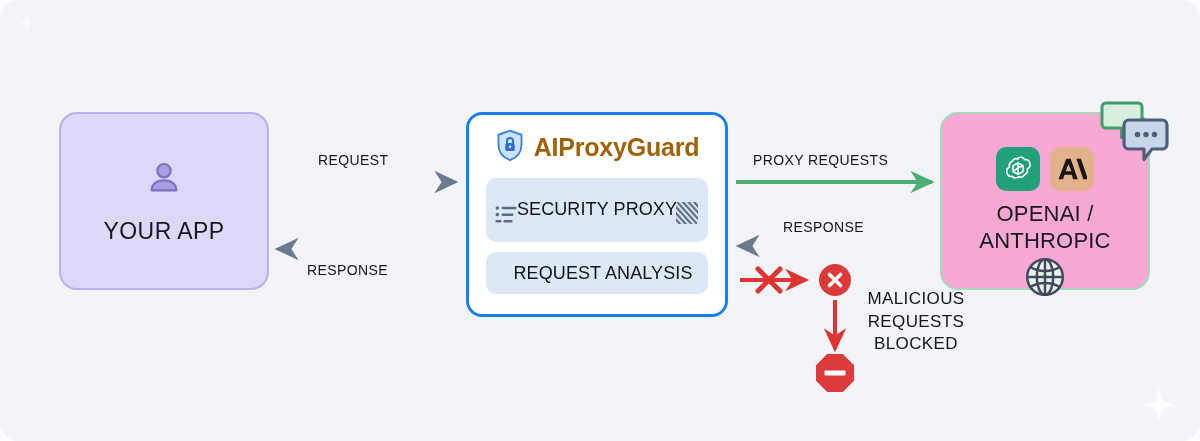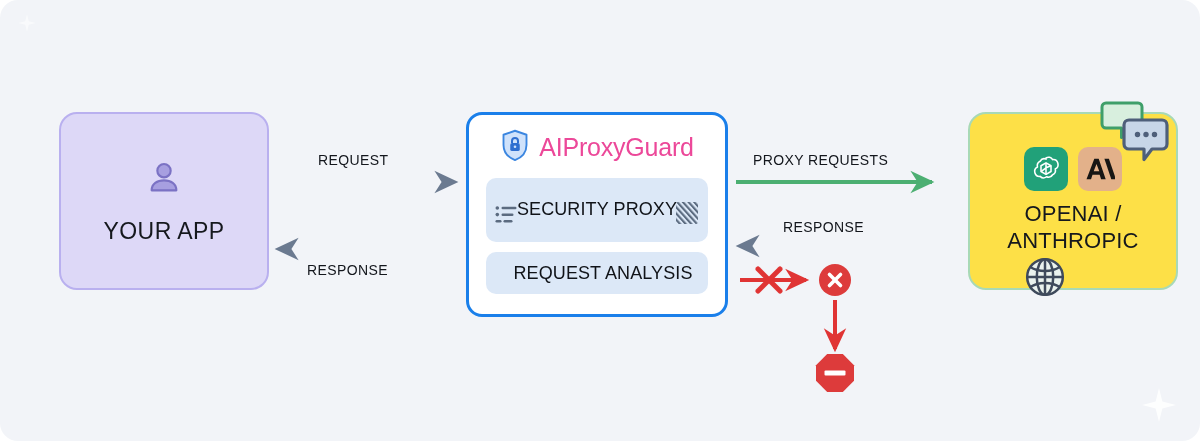--- a/index.html
+++ b/index.html
@@ -66,22 +66,22 @@
     padding-top: 14px;
   }
   .proxy-title-row {
     display: flex;
     align-items: center;
     gap: 9px;
     margin-bottom: 12px;
   }
   .proxy-title {
     font-size: 25px;
-    font-weight: normal;
-    color: #ec4899;
+    font-weight: bold;
+    color: #a16207;
     letter-spacing: -.2px;
   }
   .feature-box {
     box-sizing: border-box;
     width: 222px;
     background: #dce8f7;
     border-radius: 10px;
     display: flex;
     align-items: center;
     justify-content: center;
@@ -101,23 +101,23 @@
     font-size: 18px;
     letter-spacing: .1px;
     margin-bottom: 0;
     padding-left: 12px;
   }
   .feat-icon-left { position: absolute; left: 9px; top: 27px; }
   .feat-icon-right { position: absolute; right: 8px; top: 22px; }
 
   
   #llm-panel {
-    left: 968px; top: 112px;
+    left: 940px; top: 112px;
     width: 210px; height: 178px;
-    background: #fde047;
+    background: #f9a8d4;
     border: 2px solid #a8d9b6;
     border-radius: 18px;
   }
   .logo-row {
     display: flex;
     gap: 10px;
     margin-bottom: 10px;
   }
   .logo-tile {
     width: 44px; height: 44px;
@@ -331,14 +331,15 @@
     <svg width="44" height="44" viewBox="0 0 44 44">
       <path d="M14.2 3h15.6L41 14.2v15.6L29.8 41H14.2L3 29.8V14.2z" fill="#dd3b3b"></path>
       <rect x="11.5" y="19.4" width="21" height="5.2" rx="1.1" fill="#ffffff"></rect>
     </svg>
   </div>
 
   <div class="arrow-label" id="label-request">REQUEST</div>
   <div class="arrow-label" id="label-response">RESPONSE</div>
   <div class="arrow-label" id="label-safe">PROXY REQUESTS</div>
   <div class="arrow-label" id="label-resp2">RESPONSE</div>
+  <div class="arrow-label" id="label-blocked">MALICIOUS REQUESTS BLOCKED</div>
 
 </div>
 
 </body></html>

